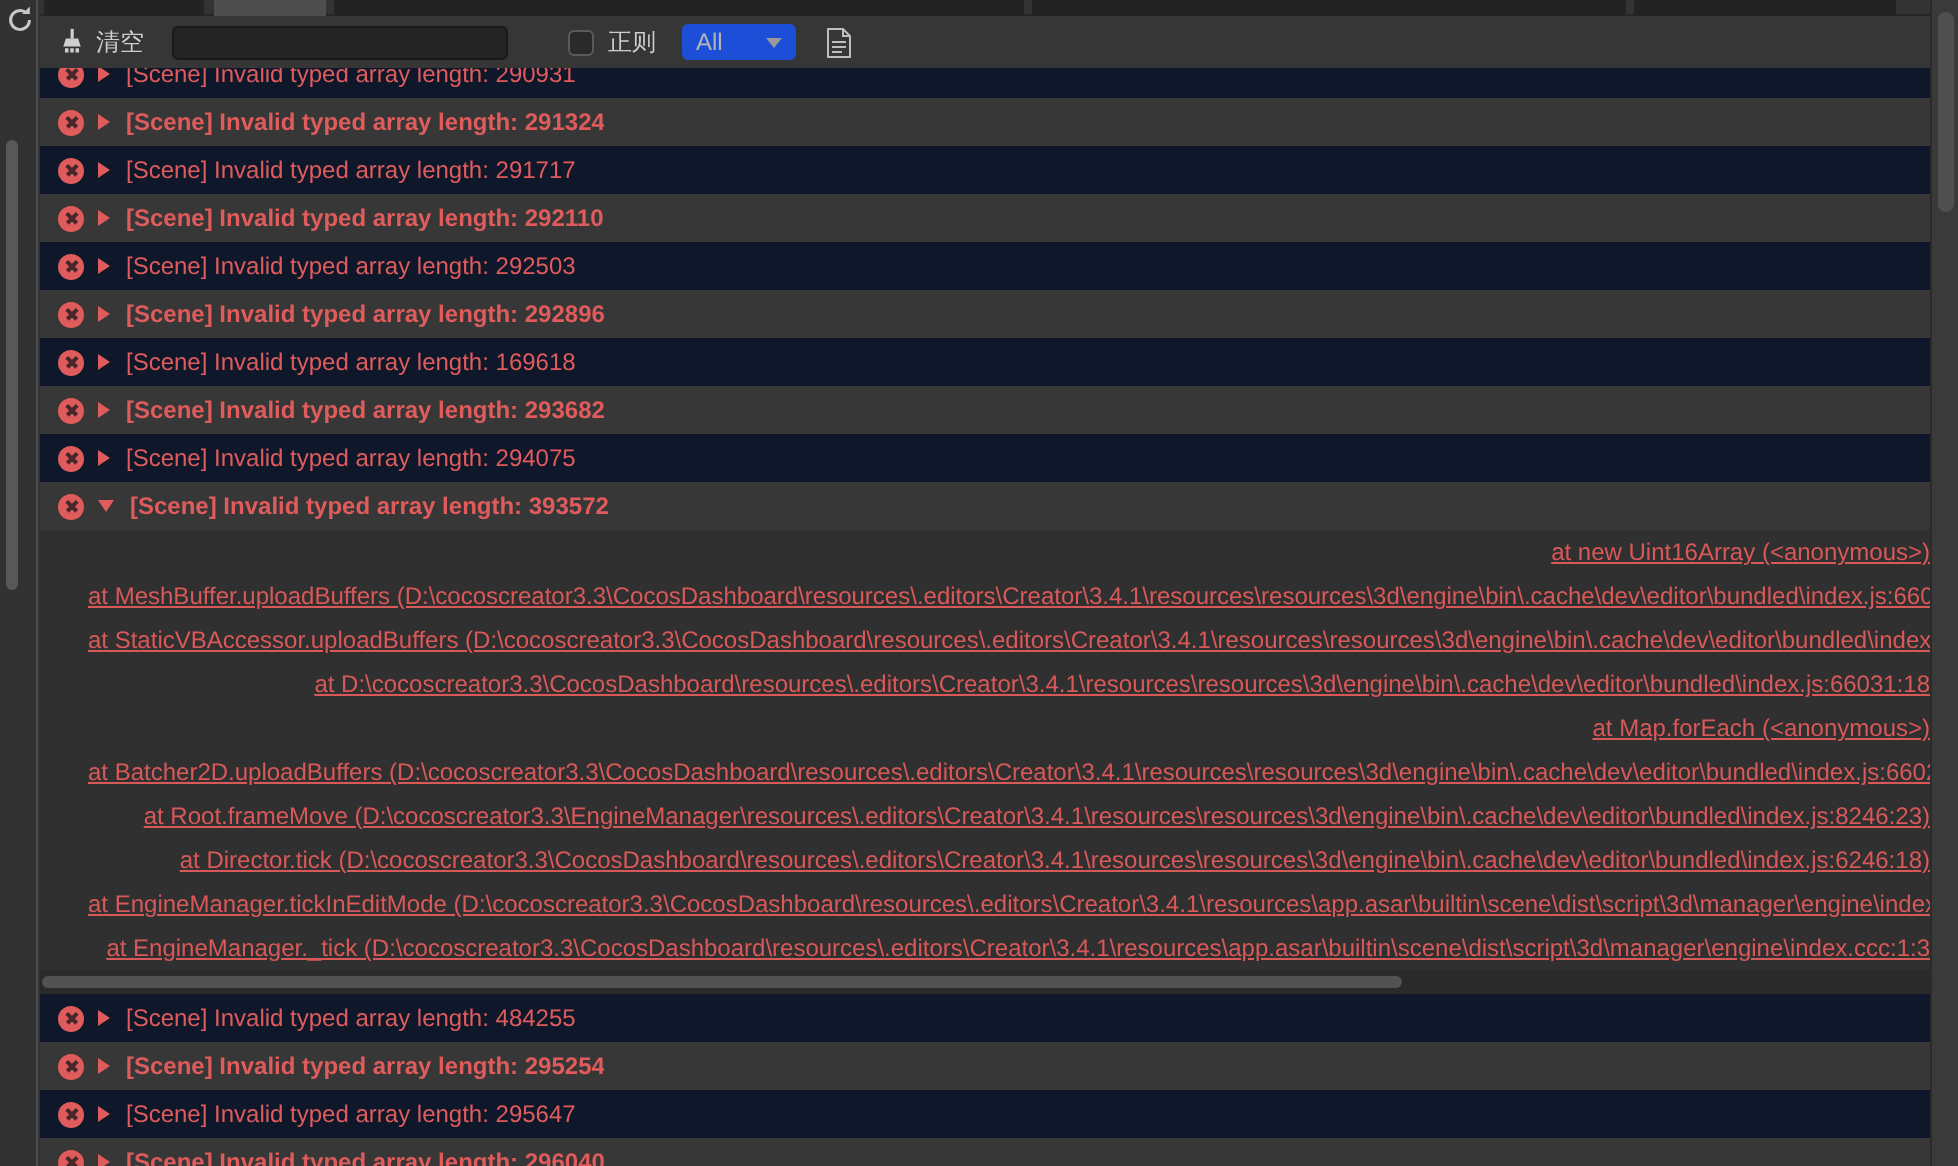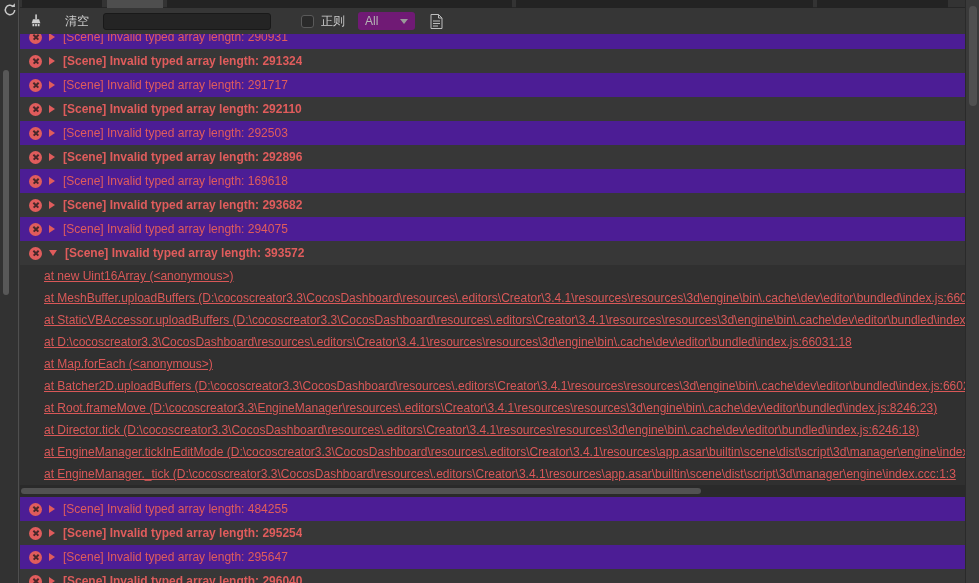--- a/index.html
+++ b/index.html
@@ -17,37 +17,37 @@
   
   .console-area { position:absolute; left:20px; top:0; right:14px; bottom:0; background:#303030; }
 
   .tabstrip { position:absolute; left:0; top:0; right:0; height:8px; background:#333;
               border-bottom:1px solid #262626; z-index:12; }
   .tabseg { position:absolute; top:0; height:8px; background:#232323; }
   .tabseg.lit { background:#4e4e4e; }
 
   .toolbar { position:absolute; left:0; top:8px; right:0; height:26px; background:#363636;
              display:flex; align-items:center; padding-left:9px; z-index:10; }
-  .clear-btn { display:flex; align-items:center; gap:22px; color:#cccccc; font-size:12px; cursor:pointer; }
+  .clear-btn { display:flex; align-items:center; gap:5px; color:#cccccc; font-size:12px; cursor:pointer; }
   .search-input { width:168px; height:17px; margin-left:14px; background:#242424;
                   border:1px solid #191919; border-radius:3px; color:#ccc; font-size:11px;
                   padding:0 6px; outline:none; }
   .regex-wrap { display:flex; align-items:center; gap:7px; margin-left:30px; }
   .checkbox { width:13px; height:13px; background:#2a2a2a; border:1px solid #5a5a5a;
               border-radius:3px; cursor:pointer; }
   .regex-label { color:#cccccc; font-size:12px; }
-  .filter-dd { margin-left:13px; width:57px; height:18px; background:#701a75; border-radius:3px;
+  .filter-dd { margin-left:13px; width:57px; height:18px; background:#1d4ed8; border-radius:3px;
                display:flex; align-items:center; padding:0 7px; cursor:pointer; }
   .filter-value { color:#b5b5b5; font-size:12px; flex:1; }
   .dd-arrow { width:0; height:0; border-left:4px solid transparent; border-right:4px solid transparent;
               border-top:5px solid #9a9a9a; }
   .export-icon { margin-left:15px; cursor:pointer; display:flex; }
 
   
-  .log-list { position:absolute; left:0; top:25px; right:0; bottom:0; overflow:hidden; background:#4c1d95; }
+  .log-list { position:absolute; left:0; top:25px; right:0; bottom:0; overflow:hidden; background:#0f172a;text-align:right; }
   .log-row { height:24px; display:flex; align-items:center; padding-left:9px; cursor:pointer; }
   .log-row.alt { background:#373737;font-weight:bold; }
   .err-icon { position:relative; width:13px; height:13px; border-radius:50%;
               background:#e05c5c; flex:0 0 13px; }
   .err-icon::before, .err-icon::after { content:""; position:absolute; left:50%; top:50%;
               width:7px; height:1.6px; background:#46282a; }
   .err-icon::before { transform:translate(-50%,-50%) rotate(45deg); }
   .err-icon::after  { transform:translate(-50%,-50%) rotate(-45deg); }
   .tri { margin-left:7px; width:0; height:0; flex:0 0 auto; }
   .tri.right { border-left:6px solid #e05c5c; border-top:4px solid transparent; border-bottom:4px solid transparent; }

